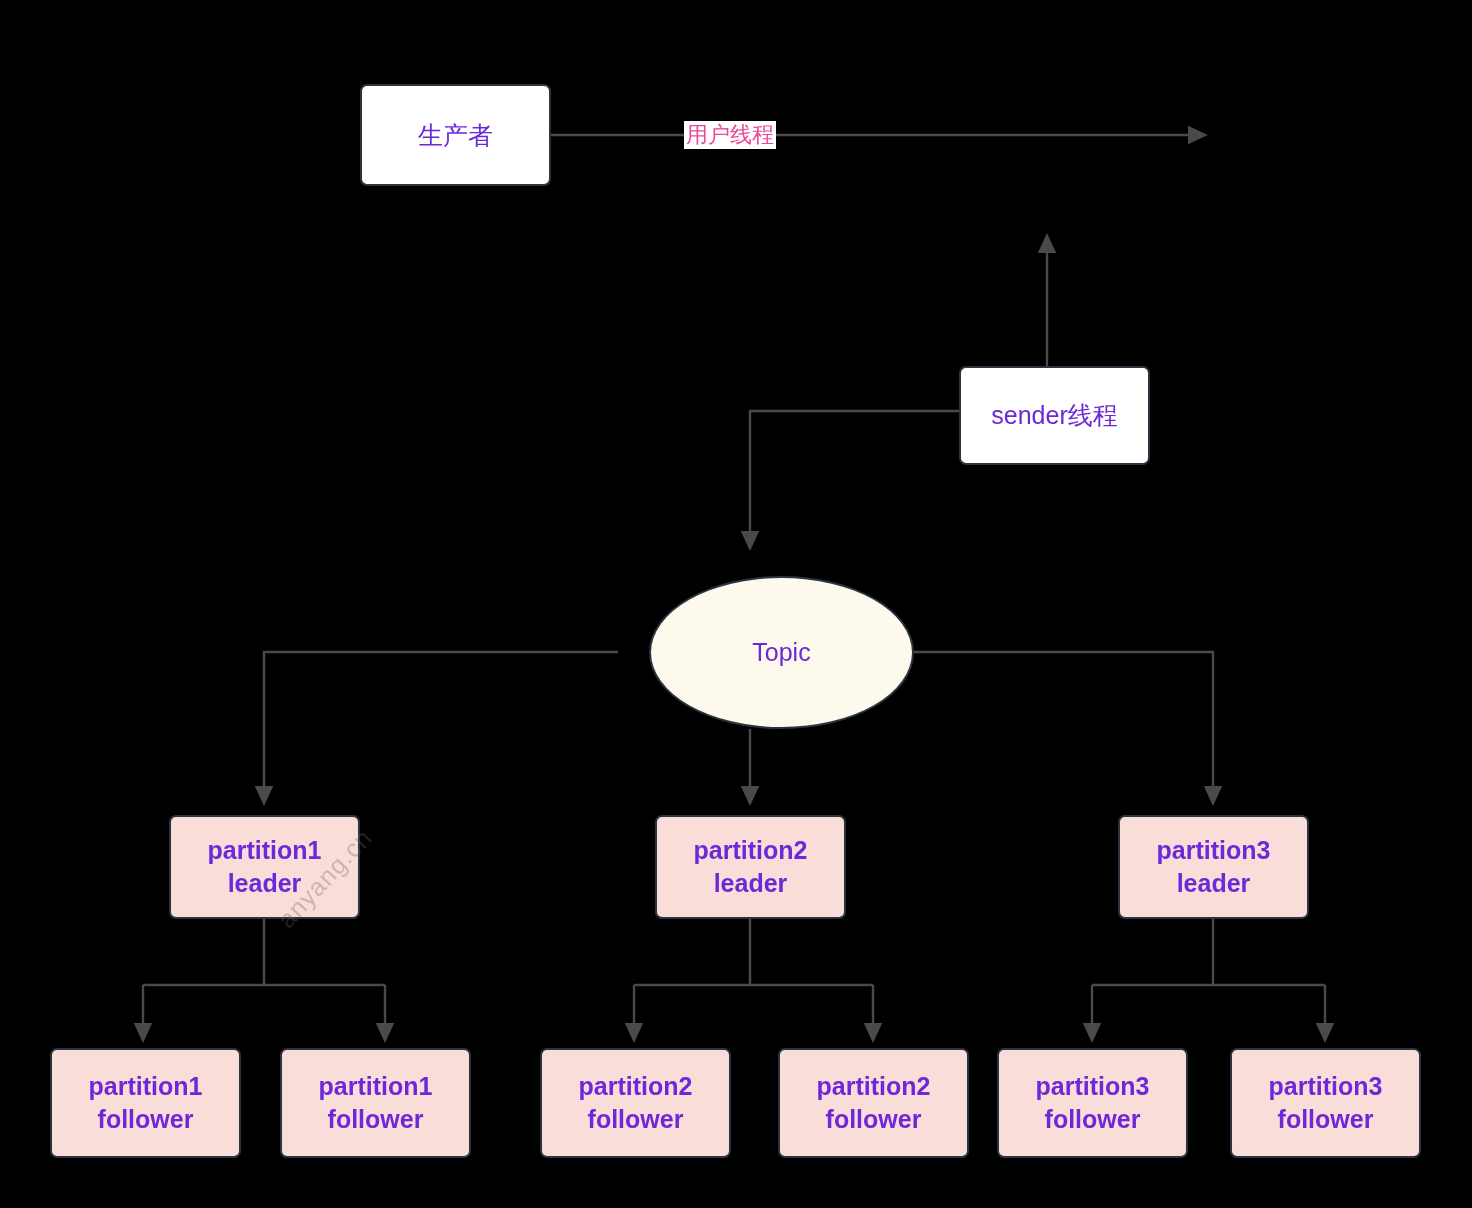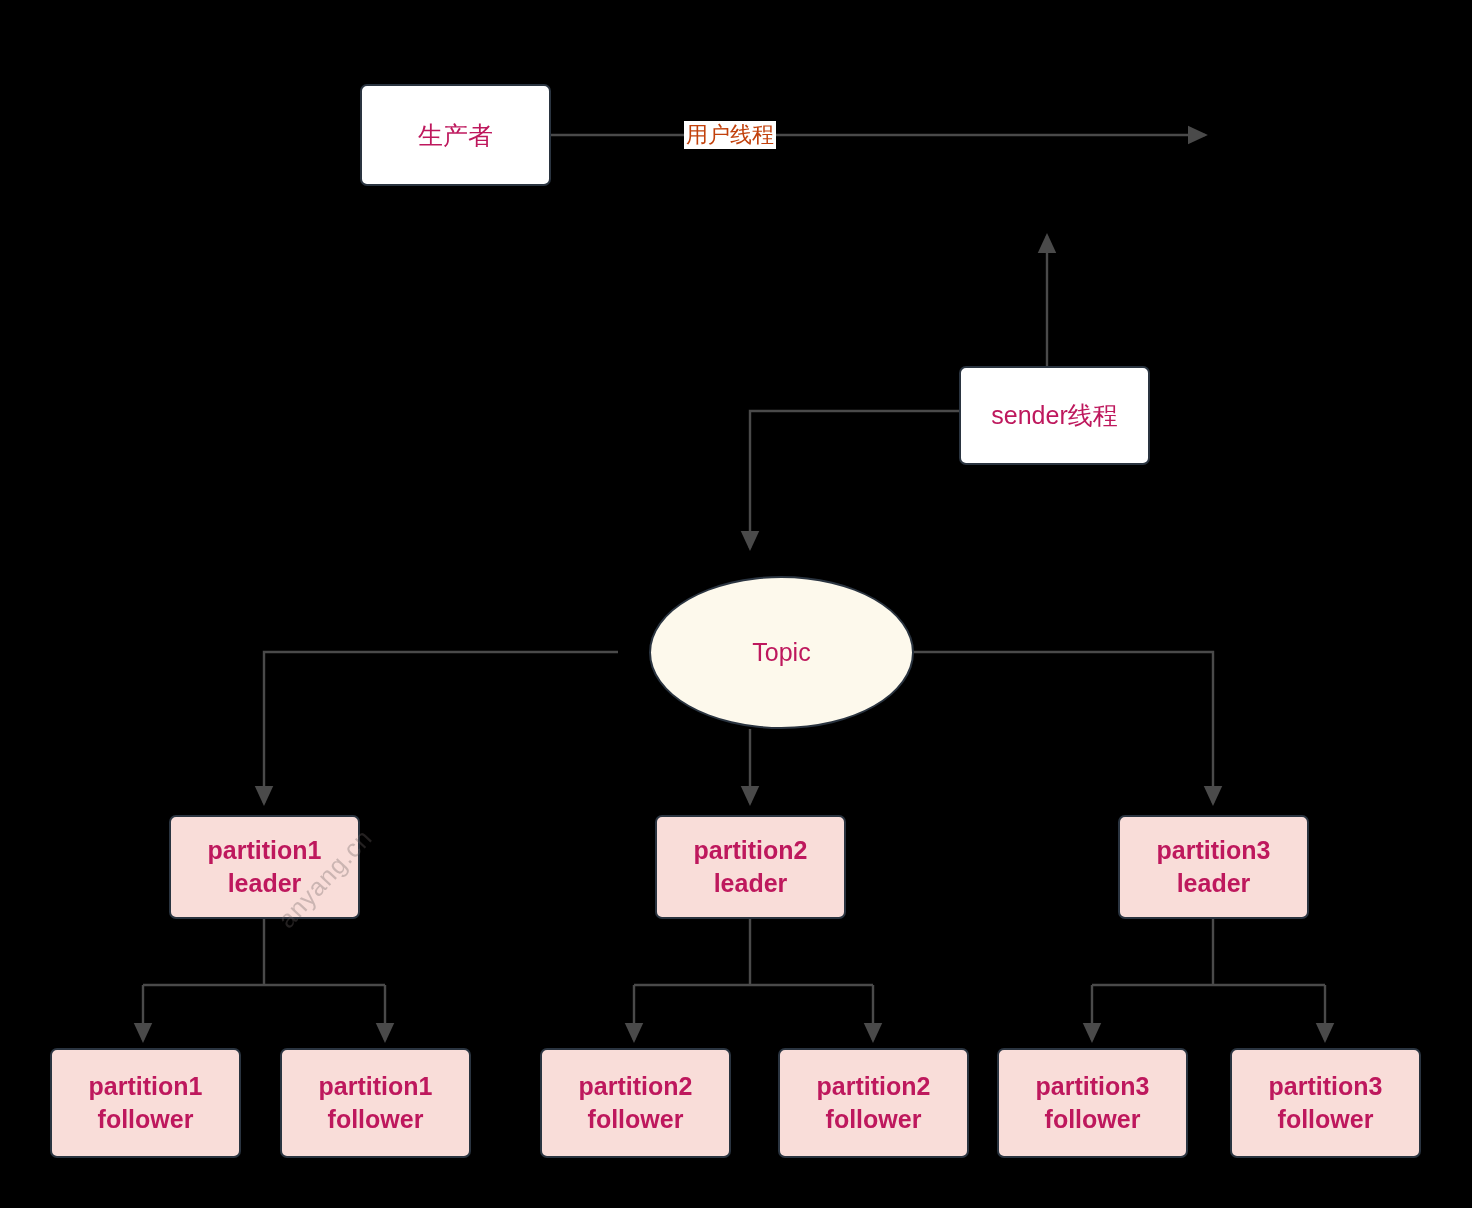--- a/index.html
+++ b/index.html
@@ -30,21 +30,21 @@
     pointer-events: none;
   }
   .node {
     position: absolute;
     box-sizing: border-box;
     display: flex;
     align-items: center;
     justify-content: center;
     text-align: center;
     line-height: 1.32;
-    color: #be185d;
+    color: #6d28d9;
     font-size: 25px;
     white-space: pre-line;
   }
   .node-box {
     border: 2.4px solid #2a3440;
     border-radius: 7px;
   }
   .node-box.white {
     background: #ffffff;
   }
@@ -58,21 +58,21 @@
   }
   .node-ellipse.cyan {
     background: #d9f2f1;
   }
   .node-ellipse.cream {
     background: #fdf9ec;
   }
   .edge-label {
     position: absolute;
     background: #ffffff;
-    color: #c2410c;
+    color: #ec4899;
     font-size: 22px;
     padding: 1px 2px;
     line-height: 1.2;
     white-space: nowrap;
   }
   .watermark {
     position: absolute;
     color: rgba(110, 100, 100, 0.33);
     font-size: 25px;
     letter-spacing: 1px;

